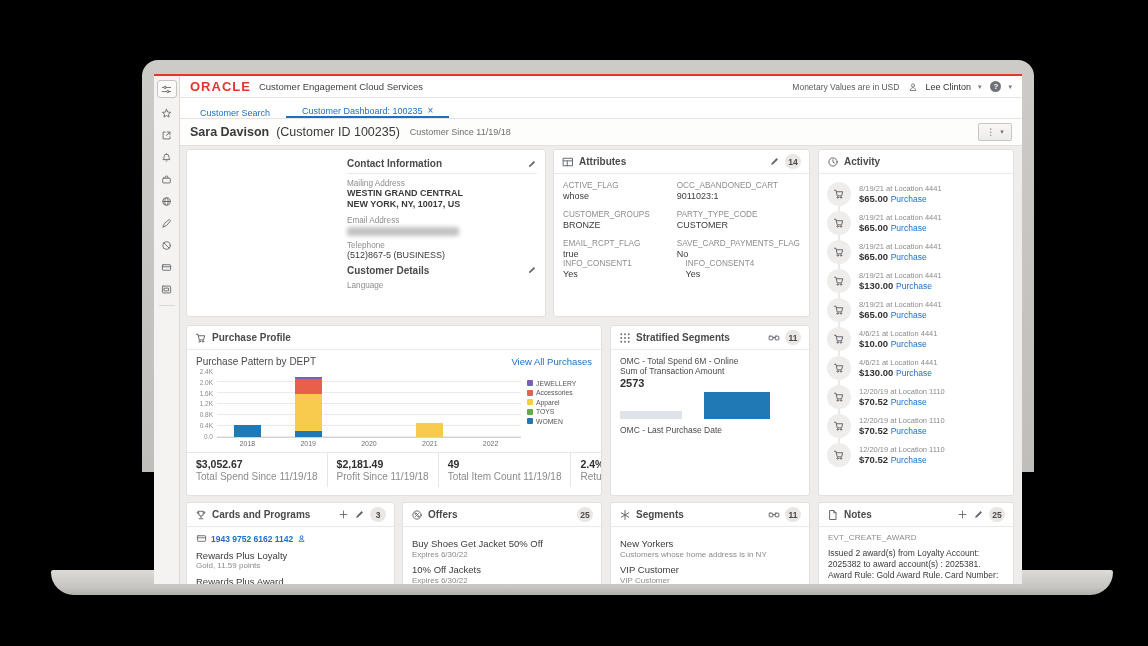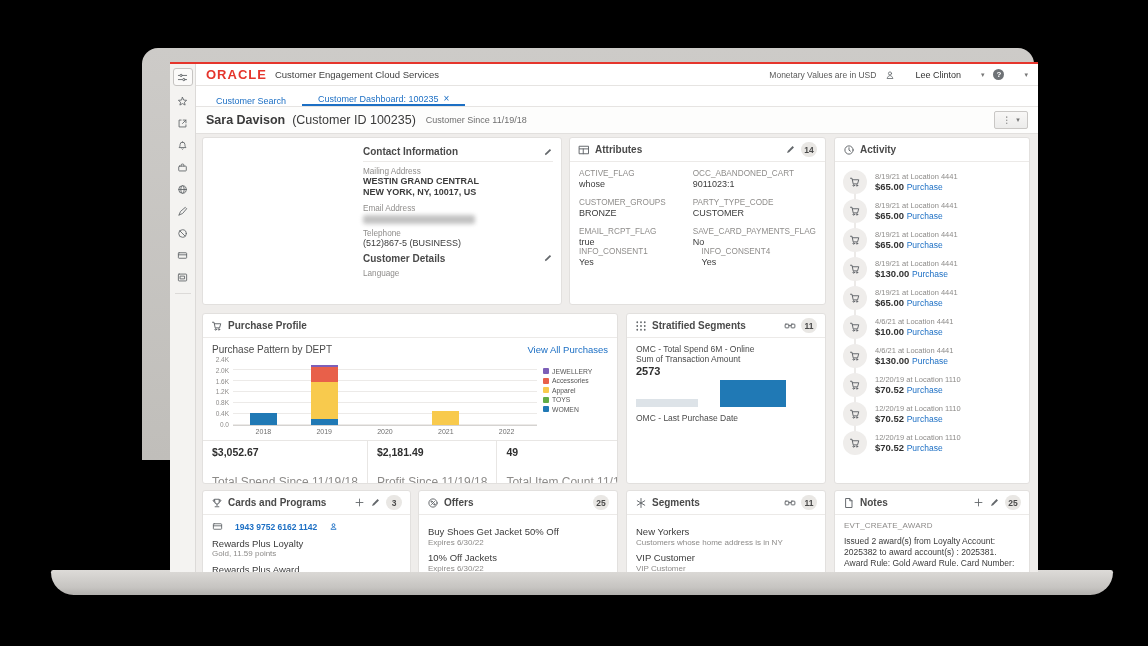--- a/index.html
+++ b/index.html
@@ -1,38 +1,38 @@
 <!DOCTYPE html>
 <html><head>
 <meta charset="utf-8">
 <style>
   html,body{margin:0;padding:0}
   body{width:1148px;height:646px;background:#000;font-family:"Liberation Sans",sans-serif;-webkit-font-smoothing:antialiased}
   .stage{position:relative;width:1148px;height:646px;overflow:hidden}
   .laptop-base{position:absolute;left:51px;top:570px;width:1062px;height:25px;background:linear-gradient(#dddbd8,#c6c4c1 70%,#b2b0ad);border-radius:3px 3px 30px 30px}
-  .bezel{position:absolute;left:142px;top:48px;width:892px;height:412px;background:linear-gradient(#cdcbc8,#c0beba);border-radius:16px 16px 0 0;padding:14px 12px 0 28px;box-sizing:border-box;box-shadow:0 0 2px rgba(0,0,0,.6)}
+  .bezel{position:absolute;left:142px;top:60px;width:892px;height:412px;background:linear-gradient(#cdcbc8,#c0beba);border-radius:16px 16px 0 0;padding:14px 12px 0 12px;box-sizing:border-box;box-shadow:0 0 2px rgba(0,0,0,.6)}
   .screen{width:868px;height:510px;background:#fff;border-top:2px solid #e5352c;display:flex;overflow:hidden;box-sizing:border-box}
 
   
   .rail{width:26px;background:#f4f3f1;border-right:1px solid #dcdad8;box-sizing:border-box;display:flex;flex-direction:column;align-items:center;padding-top:4px;gap:8px;flex:none}
   .rail-item{width:17px;height:14px;display:flex;align-items:center;justify-content:center;cursor:pointer}
   .rail-item.first{border:1px solid #c6c4c2;border-radius:3px;background:#fbfaf9;width:18px;height:16px}
   .rail-divider{width:16px;border-top:1px solid #dcdad8;margin-top:1px}
   .ic{stroke:#63676b;fill:none;stroke-width:1.3;stroke-linecap:round;stroke-linejoin:round}
   .icf{fill:#63676b;stroke:none}
 
   .main{flex:1;display:flex;flex-direction:column;min-width:0}
 
   
   .topbar{height:21px;flex:none;display:flex;align-items:center;padding:0 10px;border-bottom:1px solid #e6e4e2;background:#fff;gap:8px}
   .brand{color:#e5352c;font-weight:bold;font-size:13px;letter-spacing:1px}
   .product{font-size:9.5px;color:#3f3f3f}
   .topbar-right{margin-left:auto;display:flex;align-items:center;gap:9px}
   .monetary{font-size:8.5px;color:#5a5a5a}
-  .usermenu,.helpmenu{display:flex;align-items:center;gap:20px;cursor:pointer}
+  .usermenu,.helpmenu{display:flex;align-items:center;gap:7px;cursor:pointer}
   .username{font-size:9px;color:#333}
   .caret{font-size:7px;color:#777}
   .help-circle{width:11px;height:11px;border-radius:50%;background:#6e7276;color:#fff;font-size:8px;font-weight:bold;display:flex;align-items:center;justify-content:center}
 
   
   .tabbar{height:20px;flex:none;display:flex;align-items:flex-end;background:#fff;border-bottom:1px solid #e6e4e2;padding-left:4px}
   .tab{display:flex;align-items:center;gap:5px;padding:0 16px;font-size:9px;color:#1c6fc4;cursor:pointer;box-sizing:border-box}
   .tab.active{border-bottom:2px solid #1c6fc4}
   .tab-close{color:#1c6fc4;font-size:10px;line-height:1;cursor:pointer}
 
@@ -106,37 +106,37 @@
   .bar-col{width:27px;display:flex;flex-direction:column-reverse}
   .xaxis{display:flex;justify-content:space-around;margin-top:2px}
   .xaxis div{width:27px;text-align:center;font-size:7px;color:#6f6f6f}
   .legend{width:74px;padding:6px 0 0 6px;box-sizing:border-box}
   .legend-row{display:flex;align-items:center;gap:3px;font-size:6.8px;color:#555;margin:2.5px 0}
   .swatch{width:6px;height:6px;border-radius:1px;flex:none}
   .stats{display:flex;border-top:1px solid #e8e6e4;margin-top:5px}
   .stat{padding:5px 9px;box-sizing:border-box}
   .stat+.stat{border-left:1px solid #e8e6e4}
   .stat-val{font-size:10.5px;font-weight:bold;color:#2f2f2f}
-  .stat-lbl{font-size:12px;color:#8d8b89;margin-top:17px;white-space:nowrap}
+  .stat-lbl{font-size:10px;color:#8d8b89;margin-top:1px;white-space:nowrap}
 
   
   .strat-body{padding:6px 9px}
   .strat-title{font-size:8.5px;color:#4a4a4a}
   .strat-sub{font-size:8.5px;color:#4a4a4a}
   .strat-val{font-size:11px;font-weight:bold;color:#2f2f2f;margin:1px 0 3px}
   .mini-bars{display:flex;align-items:flex-end;height:27px;margin-bottom:6px}
   .mb{background:#2079b5}
   .mb.muted{background:#dde3e8}
 
   
   .list-body{padding:6px 9px}
   .item-name{font-size:9.5px;color:#3b3b3b;margin-top:5px}
   .item-sub{font-size:8px;color:#8d8b89;margin-top:1px}
   .item-sub:empty{display:none}
-  .cardnum-row{display:flex;align-items:center;gap:12px}
+  .cardnum-row{display:flex;align-items:center;gap:4px}
   .cardnum{font-size:8.5px;color:#1c6fc4;font-weight:bold;cursor:pointer}
   .prog-name{font-size:9.5px;color:#3b3b3b;margin-top:6px}
   .prog-detail{font-size:8px;color:#8d8b89}
   .prog-detail:empty{display:none}
   .note-type{font-size:8px;color:#8d8b89;letter-spacing:.2px}
   .note-body{font-size:8.5px;color:#3b3b3b;line-height:1.3;margin-top:6px}
 </style>
 </head>
 <body>
 

